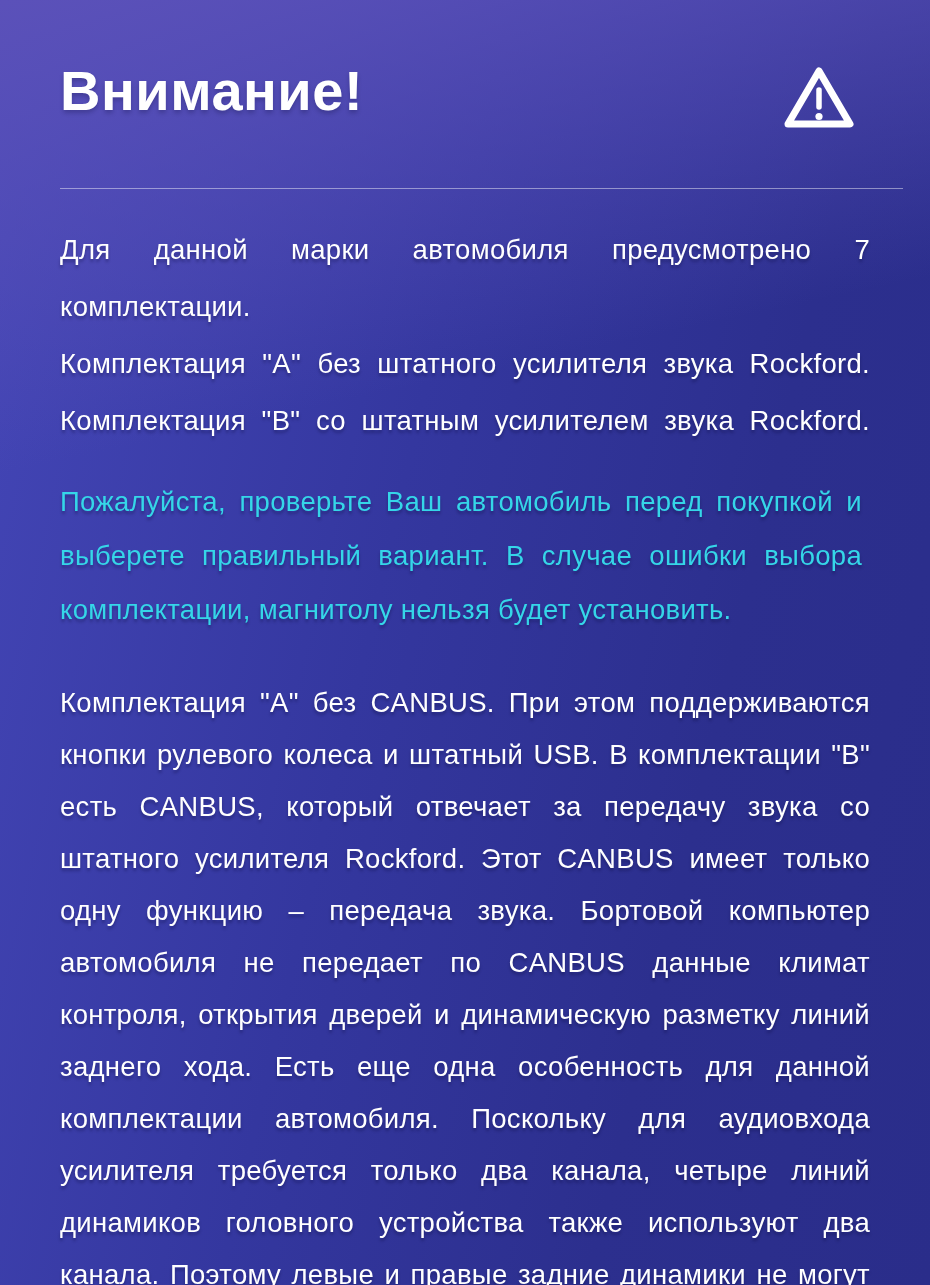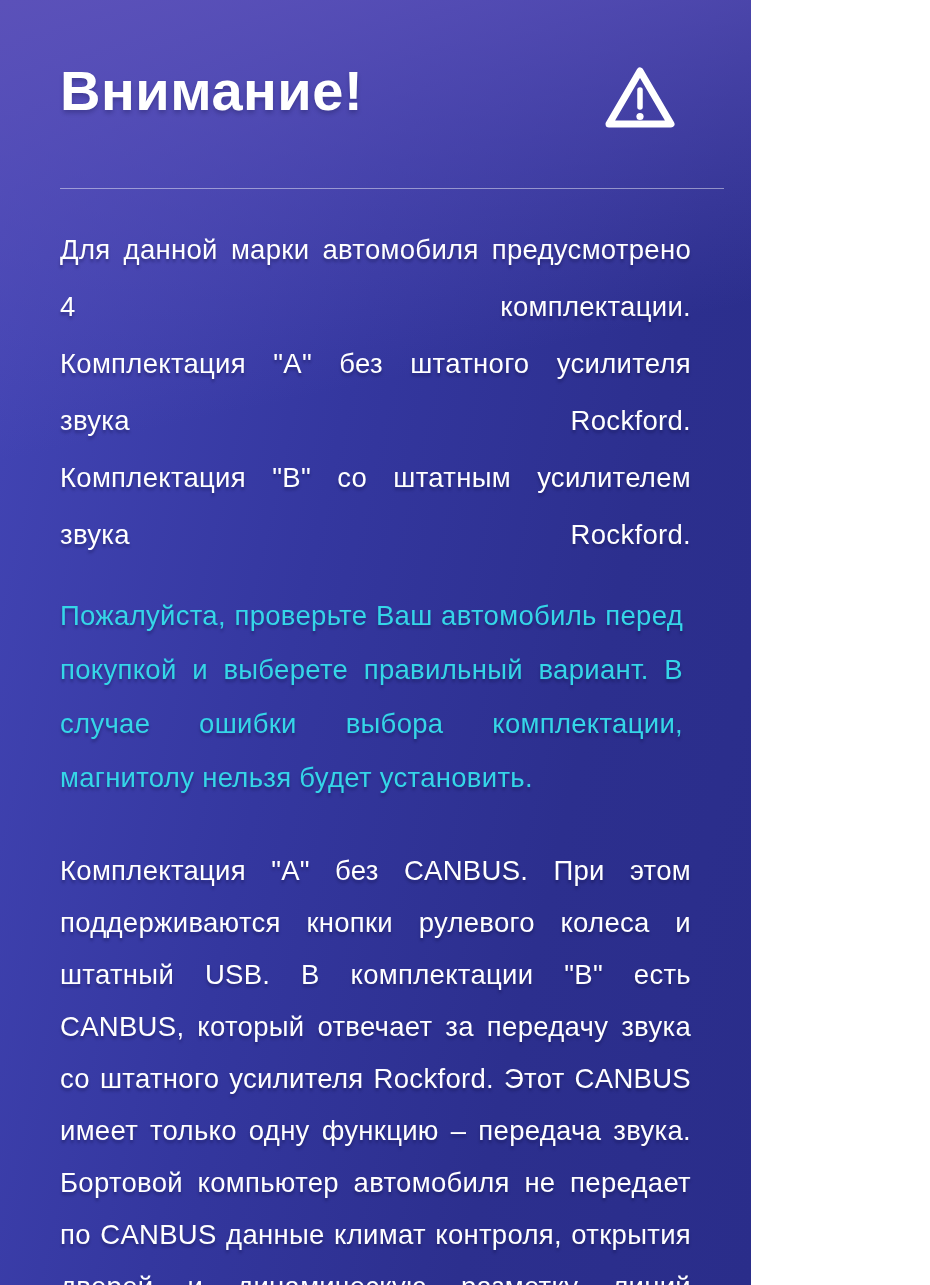--- a/index.html
+++ b/index.html
@@ -11,21 +11,21 @@
     --text-white: #ffffff;
     --divider: rgba(255,255,255,0.45);
   }
   html,body{margin:0;padding:0;}
   body{
     font-family: "Liberation Sans", sans-serif;
     -webkit-font-smoothing: antialiased;
   }
   .page{
     position: relative;
-    width: 751px;
+    width: 930px;
     height: 1285px;
     box-sizing: border-box;
     padding: 0 60px;
     overflow: hidden;
     background:
       linear-gradient(168deg, var(--bg-top-left) 0%, rgba(91,81,185,0) 32%),
       linear-gradient(103deg, var(--bg-left) 0%, #34379f 42%, var(--bg-right) 72%, var(--bg-bottom-right) 100%);
     color: var(--text-white);
   }
   .header{
@@ -92,21 +92,21 @@
         <path d="M37 7 L68 60 H6 Z" fill="none" stroke="#ffffff" stroke-width="7" stroke-linejoin="round"></path>
         <line x1="37" y1="26" x2="37" y2="43" stroke="#ffffff" stroke-width="5.5" stroke-linecap="round"></line>
         <circle cx="37" cy="52.5" r="3.6" fill="#ffffff"></circle>
       </svg>
     </span>
   </div>
 
   <hr class="divider">
 
   <div class="intro body-text">
-    <div class="intro-line">Для данной марки автомобиля предусмотрено 4 комплектации.</div>
+    <div class="intro-line">Для данной марки автомобиля предусмотрено 7 комплектации.</div>
     <div class="intro-line">Комплектация "А" без штатного усилителя звука Rockford.</div>
     <div class="intro-line">Комплектация "В" со штатным усилителем звука Rockford.</div>
   </div>
 
   <p class="warning-para body-text">Пожалуйста, проверьте Ваш автомобиль перед покупкой и выберете правильный вариант. В случае ошибки выбора комплектации, магнитолу нельзя будет установить.</p>
 
   <p class="details-para body-text">Комплектация "А" без CANBUS. При этом поддерживаются кнопки рулевого колеса и штатный USB. В комплектации "В" есть CANBUS, который отвечает за передачу звука со штатного усилителя Rockford. Этот CANBUS имеет только одну функцию – передача звука. Бортовой компьютер автомобиля не передает по CANBUS данные климат контроля, открытия дверей и динамическую разметку линий заднего хода. Есть еще одна особенность для данной комплектации автомобиля. Поскольку для аудиовхода усилителя требуется только два канала, четыре линий динамиков головного устройства также используют два канала. Поэтому левые и правые задние динамики не могут настраиваться в звуковом поле эквалайзера.</p>
 
 </div>
 

